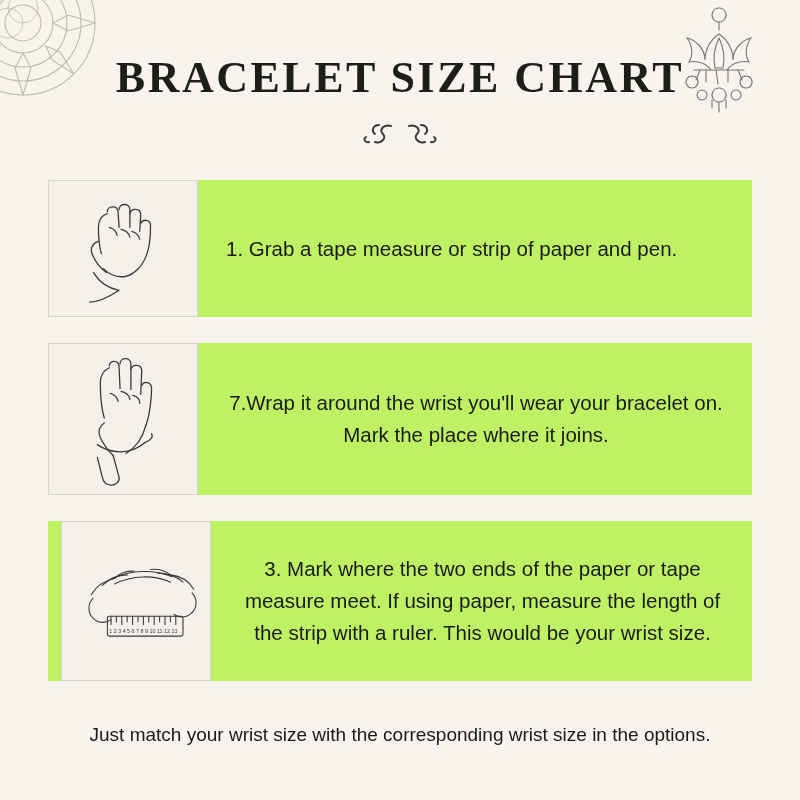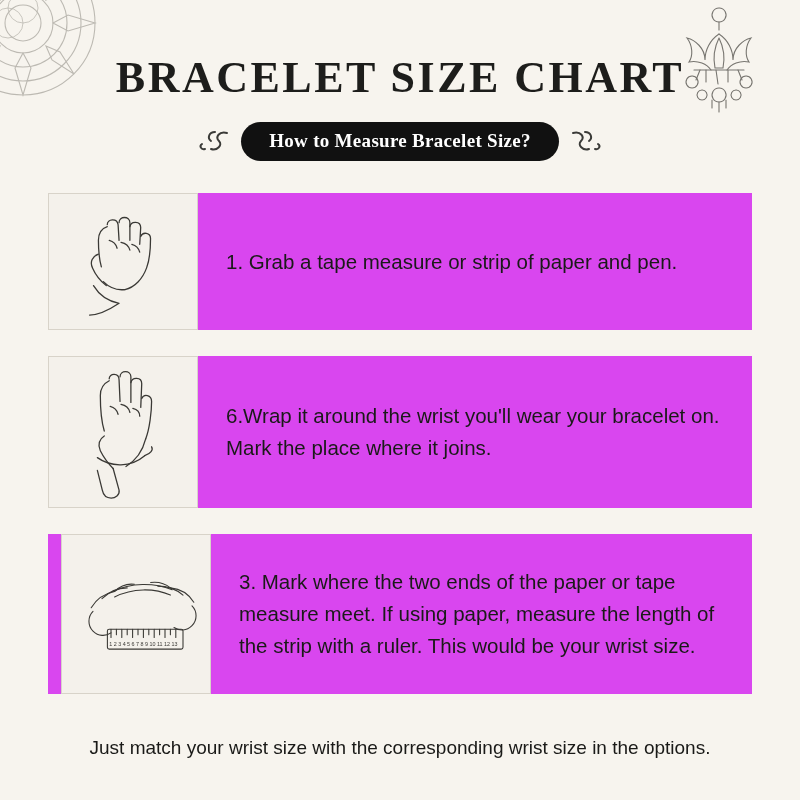--- a/index.html
+++ b/index.html
@@ -74,21 +74,22 @@
   
   .steps {
     margin: 32px 48px 0 48px;
     display: flex;
     flex-direction: column;
     gap: 26px;
   }
   .step {
     display: flex;
     align-items: stretch;
-    background: #d946ef;
+    background: #bef264;
+    text-align: center;
   }
   .step-figure {
     width: 150px;
     flex: 0 0 150px;
     background: #f4f1eb;
     border: 1px solid #d8d3c9;
     box-sizing: border-box;
     display: flex;
     align-items: center;
     justify-content: center;
@@ -169,21 +170,20 @@
 <div class="subtitle-row">
   <span class="flourish">
     <svg viewBox="0 0 34 26" width="34" height="26">
       <g fill="none" stroke="#1a1a18" stroke-width="2" stroke-linecap="round">
         <path d="M30 4 c-8 -2 -12 4 -8 8 c4 4 -2 10 -8 8"></path>
         <path d="M18 3 c-6 0 -8 6 -4 9"></path>
         <path d="M8 20 c-4 1 -6 -3 -3 -5"></path>
       </g>
     </svg>
   </span>
-  <span class="subtitle-pill">How to Measure Bracelet Size?</span>
   <span class="flourish" style="transform:scaleX(-1)">
     <svg viewBox="0 0 34 26" width="34" height="26">
       <g fill="none" stroke="#1a1a18" stroke-width="2" stroke-linecap="round">
         <path d="M30 4 c-8 -2 -12 4 -8 8 c4 4 -2 10 -8 8"></path>
         <path d="M18 3 c-6 0 -8 6 -4 9"></path>
         <path d="M8 20 c-4 1 -6 -3 -3 -5"></path>
       </g>
     </svg>
   </span>
 </div>
@@ -221,21 +221,21 @@
           <path d="M46 18 c-6 3 -9 8 -9 15 c0 12 1 26 4 36"></path>
           <path d="M58 42 c5 1 8 4 9 8 M70 46 c4 1 7 4 7 8 M47 44 c4 1 7 4 8 8"></path>
           <path d="M41 74 c-5 3 -7 9 -4 15 c4 8 9 14 13 18"></path>
           <path d="M50 107 l6 22 c1 5 -4 8 -8 8 c-5 0 -8 -3 -9 -8 l-5 -20"></path>
           <path d="M83 77 c-3 12 -10 22 -20 28"></path>
           <path d="M34 96 c14 10 34 10 48 -2"></path>
           <path d="M82 94 c6 -2 9 -6 7 -9"></path>
         </g>
       </svg>
     </div>
-    <div class="step-text">6.Wrap it around the wrist you'll wear your bracelet on. Mark the place where it joins.</div>
+    <div class="step-text">7.Wrap it around the wrist you'll wear your bracelet on. Mark the place where it joins.</div>
   </div>
 
   <div class="step step-3">
     <div class="step-figure">
       <svg viewBox="0 0 150 150" width="150" height="150">
         <g fill="none" stroke="#3a3935" stroke-width="1.2" stroke-linecap="round" stroke-linejoin="round">
 
           <path d="M18 68 c6 -10 16 -16 26 -18"></path>
           <path d="M44 50 c6 -6 14 -9 22 -8"></path>
           <path d="M30 58 c8 -8 18 -12 28 -12"></path>

